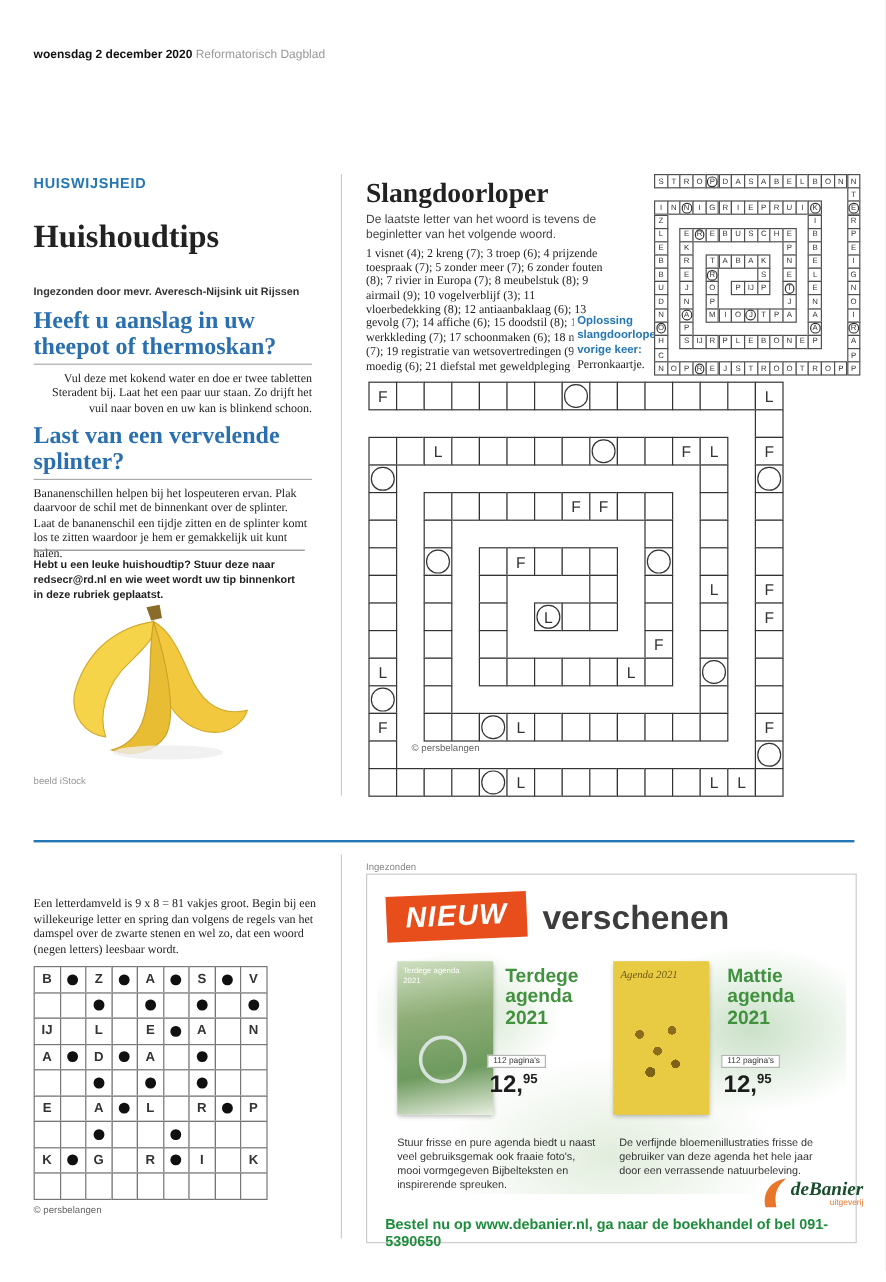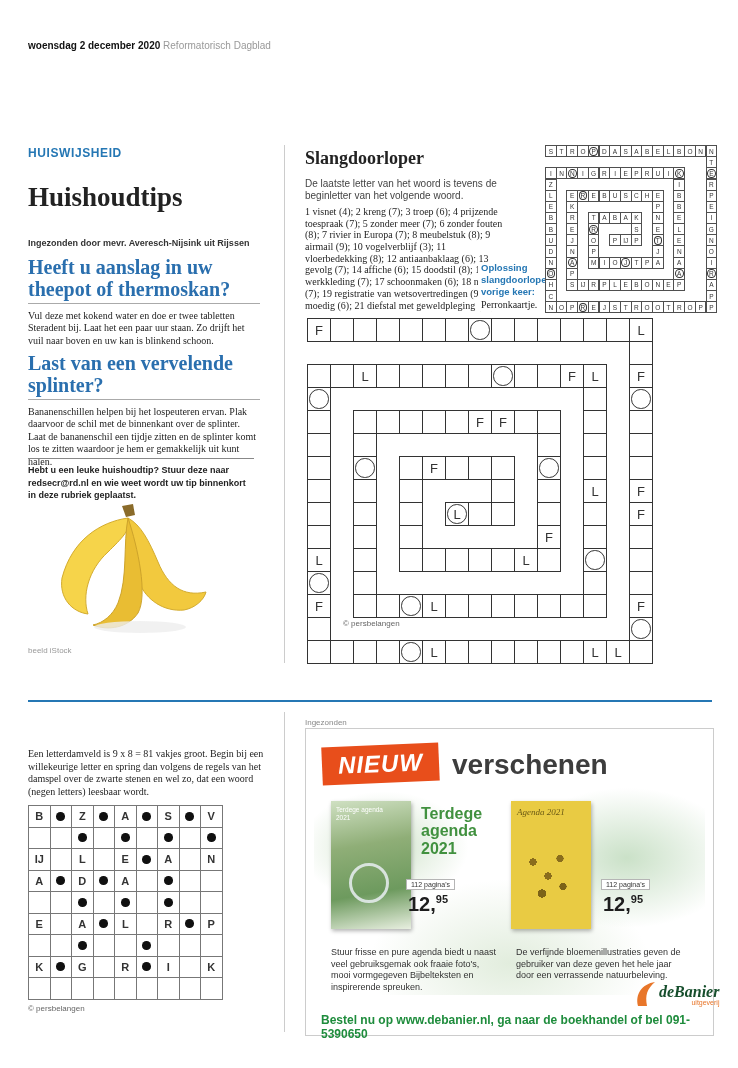--- a/index.html
+++ b/index.html
@@ -26,21 +26,21 @@
   
   #kicker{left:28px;top:146px;font-size:12px;font-weight:bold;color:#2577b4;letter-spacing:.6px;}
   #tips-title{left:28px;top:182px;font-size:27px;font-weight:bold;}
   #byline{left:28px;top:238px;font-size:9px;font-weight:bold;color:#333;width:230px;}
   .subhead{left:28px;width:232px;font-size:20px;line-height:1.12;font-weight:bold;color:#2a6fae;}
   .bodytext{left:28px;width:232px;font-size:10px;line-height:1.24;color:#1d1d1d;}
   #note{left:28px;top:464px;width:226px;font-size:9px;line-height:1.4;font-weight:bold;color:#222;}
   #img-credit{left:28px;top:646px;font-size:8px;color:#999;}
 
   
-  #slang-title{left:305px;top:148px;font-size:18px;font-weight:bold;text-align:center;}
+  #slang-title{left:305px;top:148px;font-size:23px;font-weight:bold;text-align:center;}
   #slang-intro{left:305px;top:178px;width:205px;font-size:10px;line-height:1.18;color:#444;}
   #slang-clues{left:305px;top:206px;width:204px;font-size:10px;line-height:1.17;color:#1d1d1d;}
   #oplossing{left:478px;top:262px;width:70px;background:#fff;padding-left:3px;}
   #oplossing .lab{font-size:9.5px;font-weight:bold;color:#2577b4;line-height:1.25;}
   #oplossing .val{font-size:10px;line-height:1.3;color:#1d1d1d;font-family:"Liberation Serif",serif;}
 
   
   .grid{position:absolute;}
   .gbox{position:absolute;border:1px solid #4f4f4f;box-sizing:border-box;background:#fff;
         display:flex;align-items:center;justify-content:center;
@@ -114,21 +114,21 @@
   <div class="abs vrule" style="left:284px;top:145px;height:518px;"></div>
   <div class="abs vrule" style="left:284px;top:712px;height:320px;"></div>
   <div class="abs" id="main-divider"></div>
 
   <div class="abs sans" id="kicker">HUISWIJSHEID</div>
   <div class="abs serif" id="tips-title">Huishoudtips</div>
   <div class="abs sans" id="byline">Ingezonden door mevr. Averesch-Nijsink uit Rijssen</div>
 
   <div class="abs serif subhead" style="top:256px;">Heeft u aanslag in uw theepot of thermoskan?</div>
   <div class="abs hrule" style="left:28px;top:303px;width:232px;"></div>
-  <div class="abs serif bodytext" style="top:310px;">Vul deze met kokend water en doe er twee tabletten Steradent bij. Laat het een paar uur staan. Zo drijft het vuil naar boven en uw kan is blinkend schoon.</div>
+  <div class="abs serif bodytext" style="top:310px;text-align:right;">Vul deze met kokend water en doe er twee tabletten Steradent bij. Laat het een paar uur staan. Zo drijft het vuil naar boven en uw kan is blinkend schoon.</div>
 
   <div class="abs serif subhead" style="top:352px;">Last van een vervelende splinter?</div>
   <div class="abs hrule" style="left:28px;top:399px;width:232px;"></div>
   <div class="abs serif bodytext" style="top:406px;">Bananenschillen helpen bij het lospeuteren ervan. Plak daarvoor de schil met de binnenkant over de splinter. Laat de bananenschil een tijdje zitten en de splinter komt los te zitten waardoor je hem er gemakkelijk uit kunt halen.</div>
 
   <div class="abs hrule" style="left:28px;top:458px;width:226px;background:#888;"></div>
   <div class="abs sans" id="note">Hebt u een leuke huishoudtip? Stuur deze naar redsecr@rd.nl en wie weet wordt uw tip binnenkort in deze rubriek geplaatst.</div>
 
   <div class="abs" id="banana">
     <svg width="205" height="138" viewBox="0 0 205 138">
@@ -937,27 +937,28 @@
     <div class="agenda-title" id="title-terdege">Terdege agenda 2021</div>
     <div class="chip" id="chip-terdege">112 pagina's</div>
     <div class="price" id="price-terdege">
       <span>12,</span><sup>95</sup>
     </div>
 
     <div class="cover" id="cover-mattie">
       <div class="ct">Agenda 2021</div>
       <div class="branch"></div>
     </div>
+    <div class="agenda-title" id="title-mattie">Mattie agenda 2021</div>
     <div class="chip" id="chip-mattie">112 pagina's</div>
     <div class="price" id="price-mattie">
       <span>12,</span><sup>95</sup>
     </div>
 
     <div class="ad-desc" id="desc-terdege">Stuur frisse en pure agenda biedt u naast veel gebruiksgemak ook fraaie foto's, mooi vormgegeven Bijbelteksten en inspirerende spreuken.</div>
-    <div class="ad-desc" id="desc-mattie">De verfijnde bloemenillustraties geven de gebruiker van deze geven het hele jaar door een verrassende natuurbeleving.</div>
+    <div class="ad-desc" id="desc-mattie">De verfijnde bloemenillustraties frisse de gebruiker van deze agenda het hele jaar door een verrassende natuurbeleving.</div>
 
     <div id="ad-footer">Bestel nu op www.debanier.nl, ga naar de boekhandel of bel 091-5390650</div>
 
     <div id="logo">
       <svg width="22" height="26" viewBox="0 0 22 26">
         <path d="M4 25 C1 13 8 3 21 1 C13 8 11 14 13 25 Z" fill="#e8762a"></path>
       </svg>
       <div>
         <span id="logo-name">deBanier</span>
         <span id="logo-sub">uitgeverij</span>

